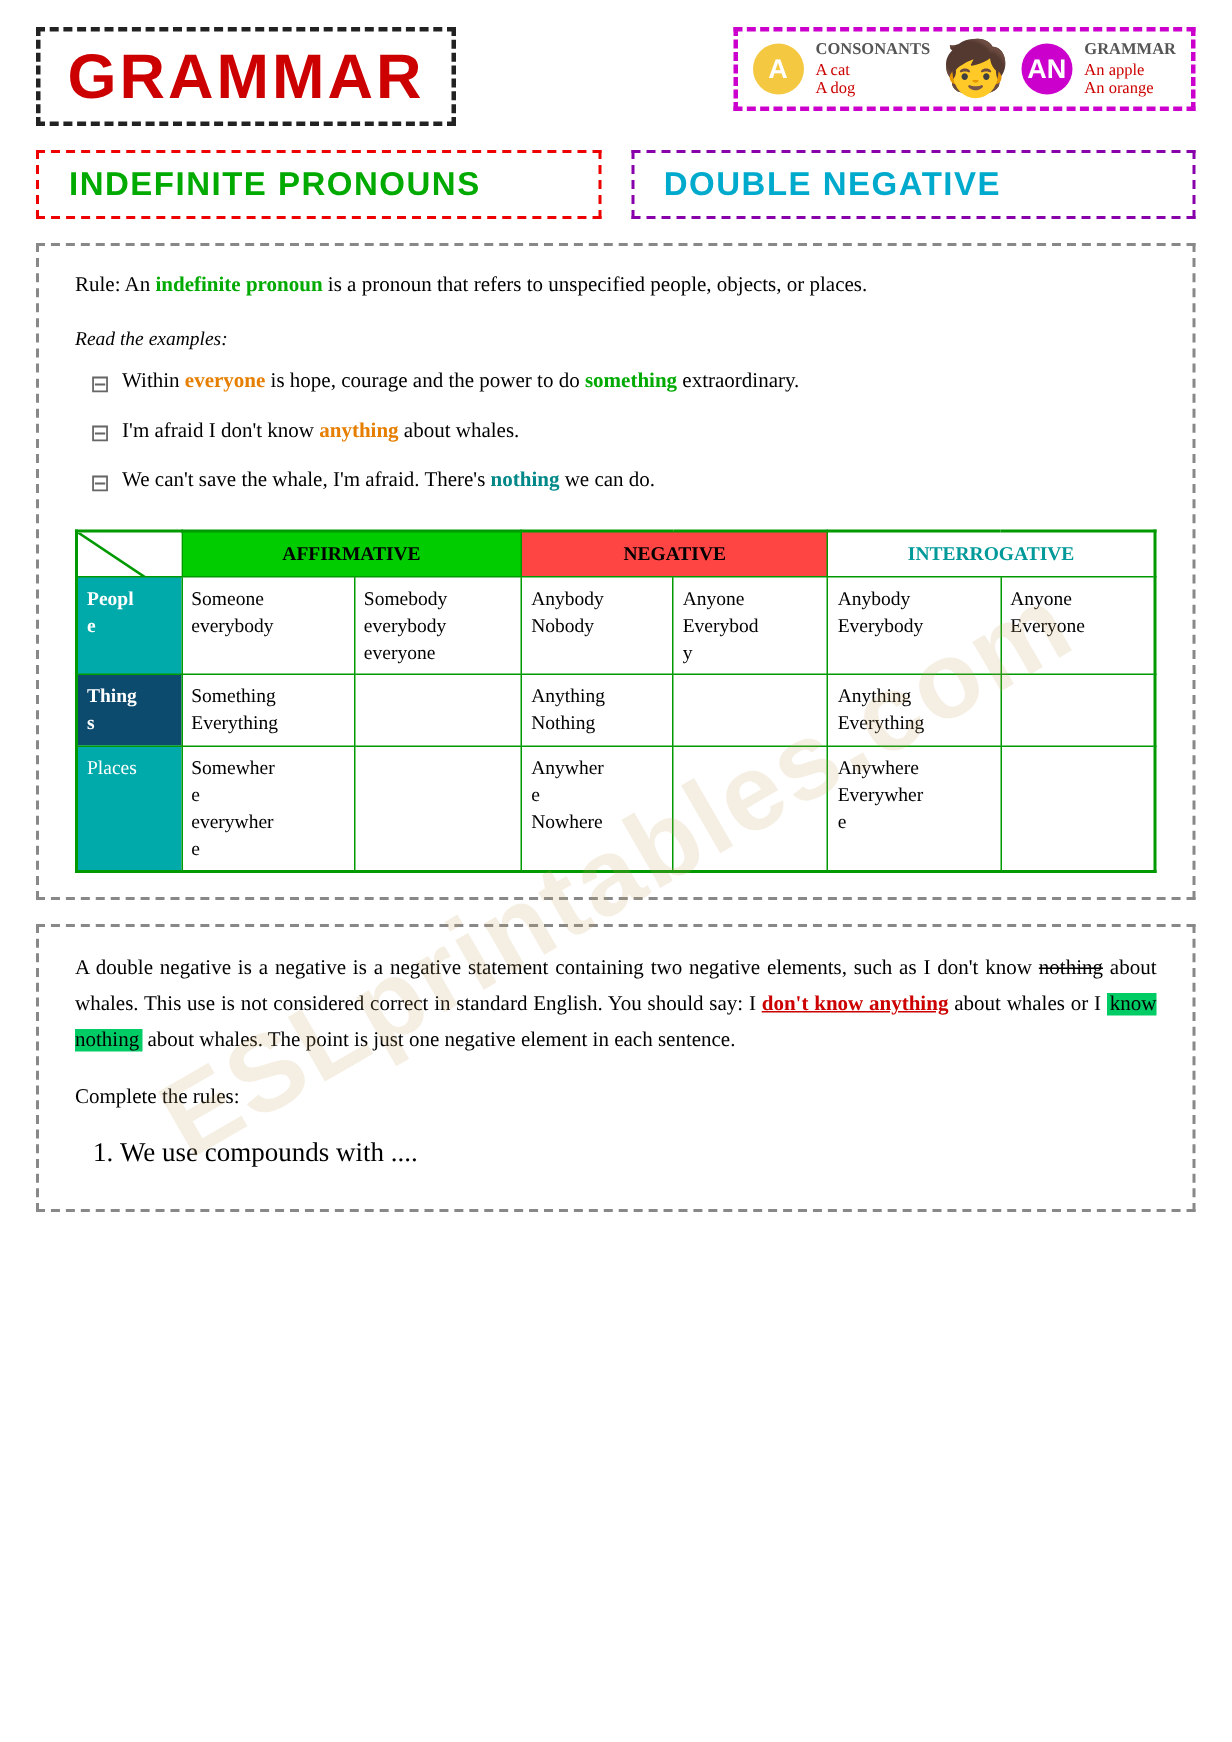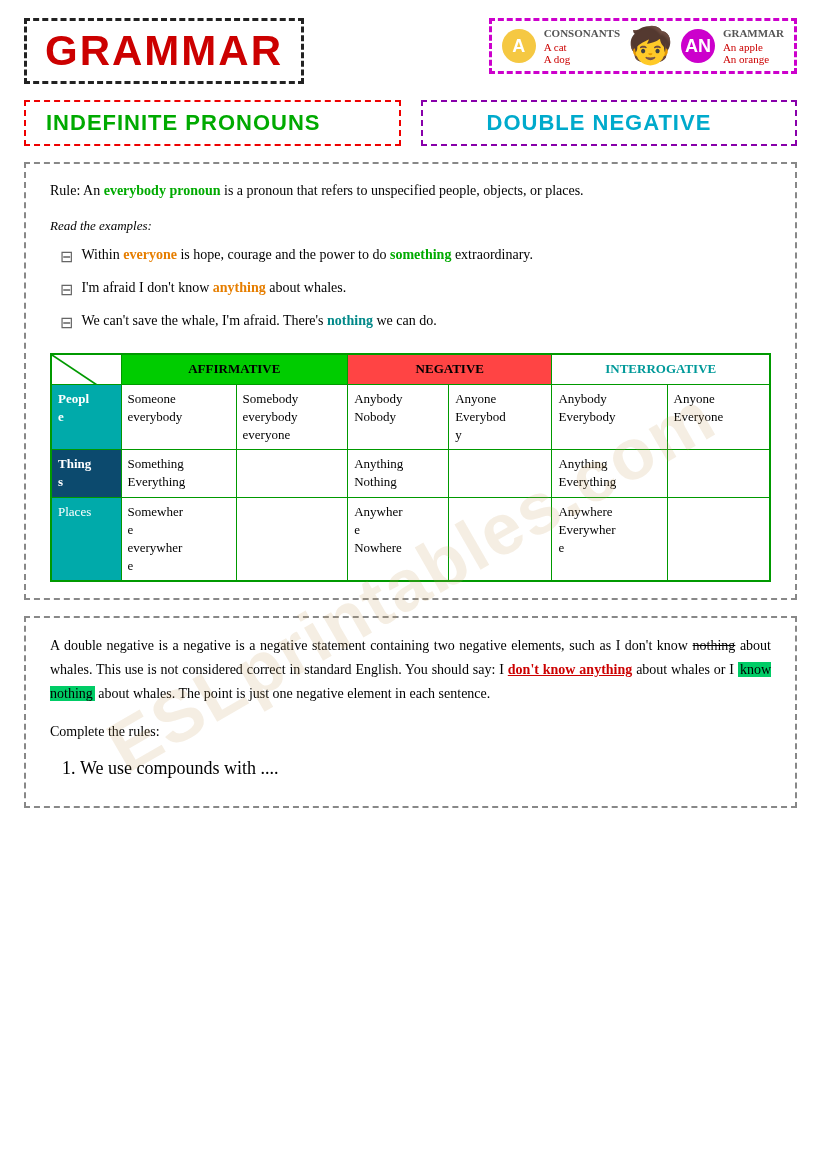--- a/index.html
+++ b/index.html
@@ -89,21 +89,20 @@
       border: 2px dashed #8800aa;
       padding: 8px 20px;
       flex: 1;
     }
     .double-neg-title {
       font-size: 22px;
       font-weight: 900;
       color: #00aacc;
       font-family: Arial, sans-serif;
       letter-spacing: 1px;
-      margin-left: 44px;
     }
 
     
     .main-content {
       border: 2px dashed #888;
       padding: 16px 24px;
       margin-bottom: 16px;
     }
 
     .rule-text {
@@ -288,21 +287,21 @@
     <span class="indefinite-title">INDEFINITE PRONOUNS</span>
   </div>
   <div class="double-neg-header">
     <span class="double-neg-title">DOUBLE NEGATIVE</span>
   </div>
 </div>
 
 <div class="main-content">
 
   <p class="rule-text">
-    <span>Rule: An </span><span class="highlight-green">everybody pronoun</span><span> is a pronoun that refers to unspecified people, objects, or places.</span>
+    <span>Rule: An </span><span class="highlight-green">indefinite pronoun</span><span> is a pronoun that refers to unspecified people, objects, or places.</span>
   </p>
 
   <p class="read-examples">Read the examples:</p>
 
   <ul class="examples-list">
     <li>
       <span class="bullet-icon">⊟</span>
       <span>
         <span>Within </span><span class="highlight-orange" style="color:#e67e00;font-weight:bold;">everyone</span><span> is hope, courage and the power to do </span><span class="highlight-green">something</span><span> extraordinary.</span>
       </span>

